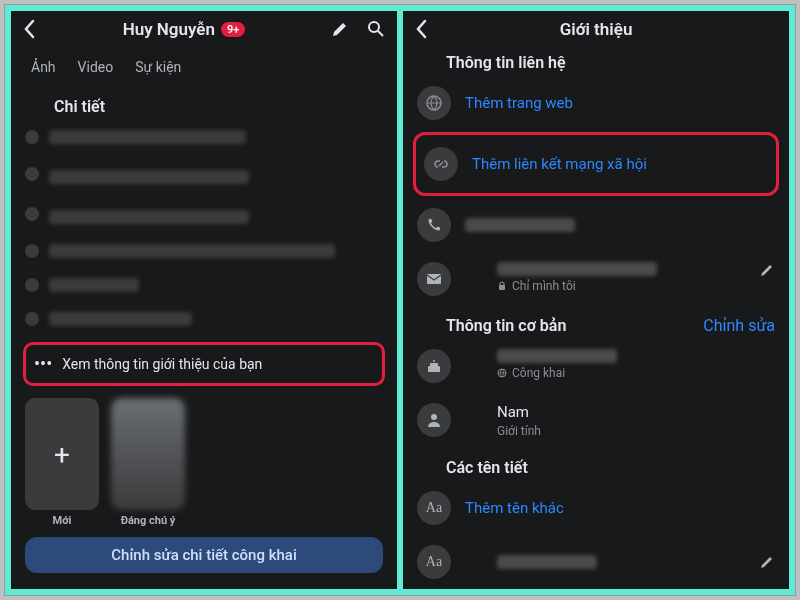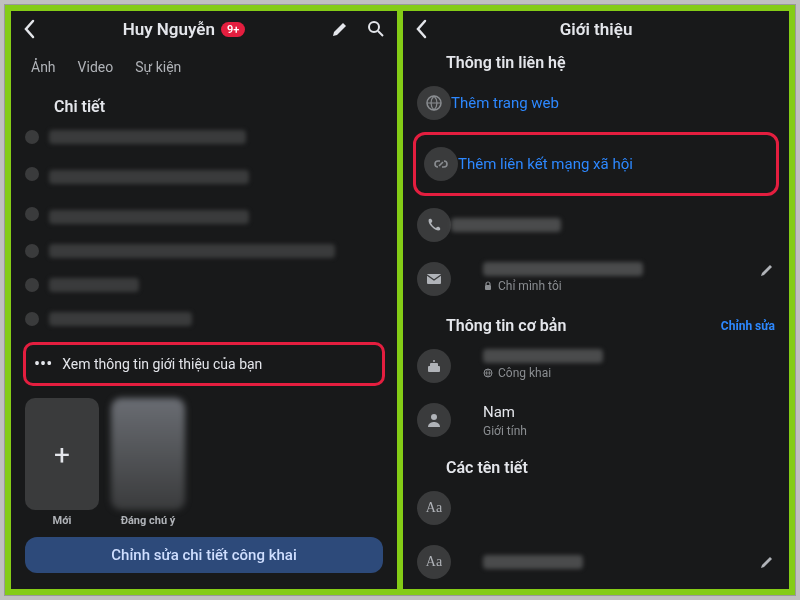--- a/index.html
+++ b/index.html
@@ -7,21 +7,21 @@
     background: #c0c0c0;
     width: 800px;
     height: 600px;
     font-family: -apple-system, BlinkMacSystemFont, "Segoe UI", Roboto, Helvetica, Arial, sans-serif;
     color: #e4e6eb;
     font-size: 14px;
     overflow: hidden;
     padding: 4px;
   }
   .frame {
-    background: #84cc16;
+    background: #5eead4;
     border: 1px solid #999;
     width: 100%;
     height: 100%;
     display: flex;
     gap: 6px;
     padding: 6px;
   }
   .phone {
     flex: 1;
     background: #18191a;
@@ -75,21 +75,21 @@
   .sec-title {
     padding: 10px 14px 4px 8px;
     font-size: 16px;
     font-weight: 600;
     color: #e4e6eb;
     display: flex;
     justify-content: space-between;
     align-items: center;
     margin-left: 35px;
   }
-  .sec-link { color: #2d88ff; font-size: 12px; font-weight: 700; }
+  .sec-link { color: #2d88ff; font-size: 16px; font-weight: 400; }
   
   .blur-row {
     margin: 10px 14px;
     display: flex;
     align-items: center;
     gap: 10px;
     color: #6a6d73;
   }
   .blur-dot {
     width: 14px; height: 14px; border-radius: 50%;
@@ -148,20 +148,21 @@
     border-radius: 12px;
     text-align: center;
     padding: 9px 4px;
     font-size: 15px;
     font-weight: 500;
   }
   
   .row {
     display: flex;
     align-items: center;
+    gap: 14px;
     padding: 10px 14px;
   }
   .circ {
     width: 34px; height: 34px; border-radius: 50%;
     background: #3a3b3c;
     display: flex; align-items: center; justify-content: center;
     flex-shrink: 0;
     font-size: 16px;
     color: #b0b3b8;
   }
@@ -388,20 +389,21 @@
         <span class="sub">Giới tính</span>
       </div>
     </div>
 
     <div class="sec-title">
       <span>Các tên tiết</span>
     </div>
 
     <div class="row">
       <span class="circ aa-circ">Aa</span>
+      <span class="row-lbl">Thêm tên khác</span>
     </div>
 
     <div class="row">
       <span class="circ aa-circ">Aa</span>
       <div class="row-stack">
         <span class="blur-txt" style="width:100px"></span>
       </div>
       <span class="edit-pencil">
         <svg width="16" height="16" viewBox="0 0 16 16">
             <path d="M2 14 L3 11 L11 3 L13 5 L5 13 Z" fill="#b0b3b8"></path>

